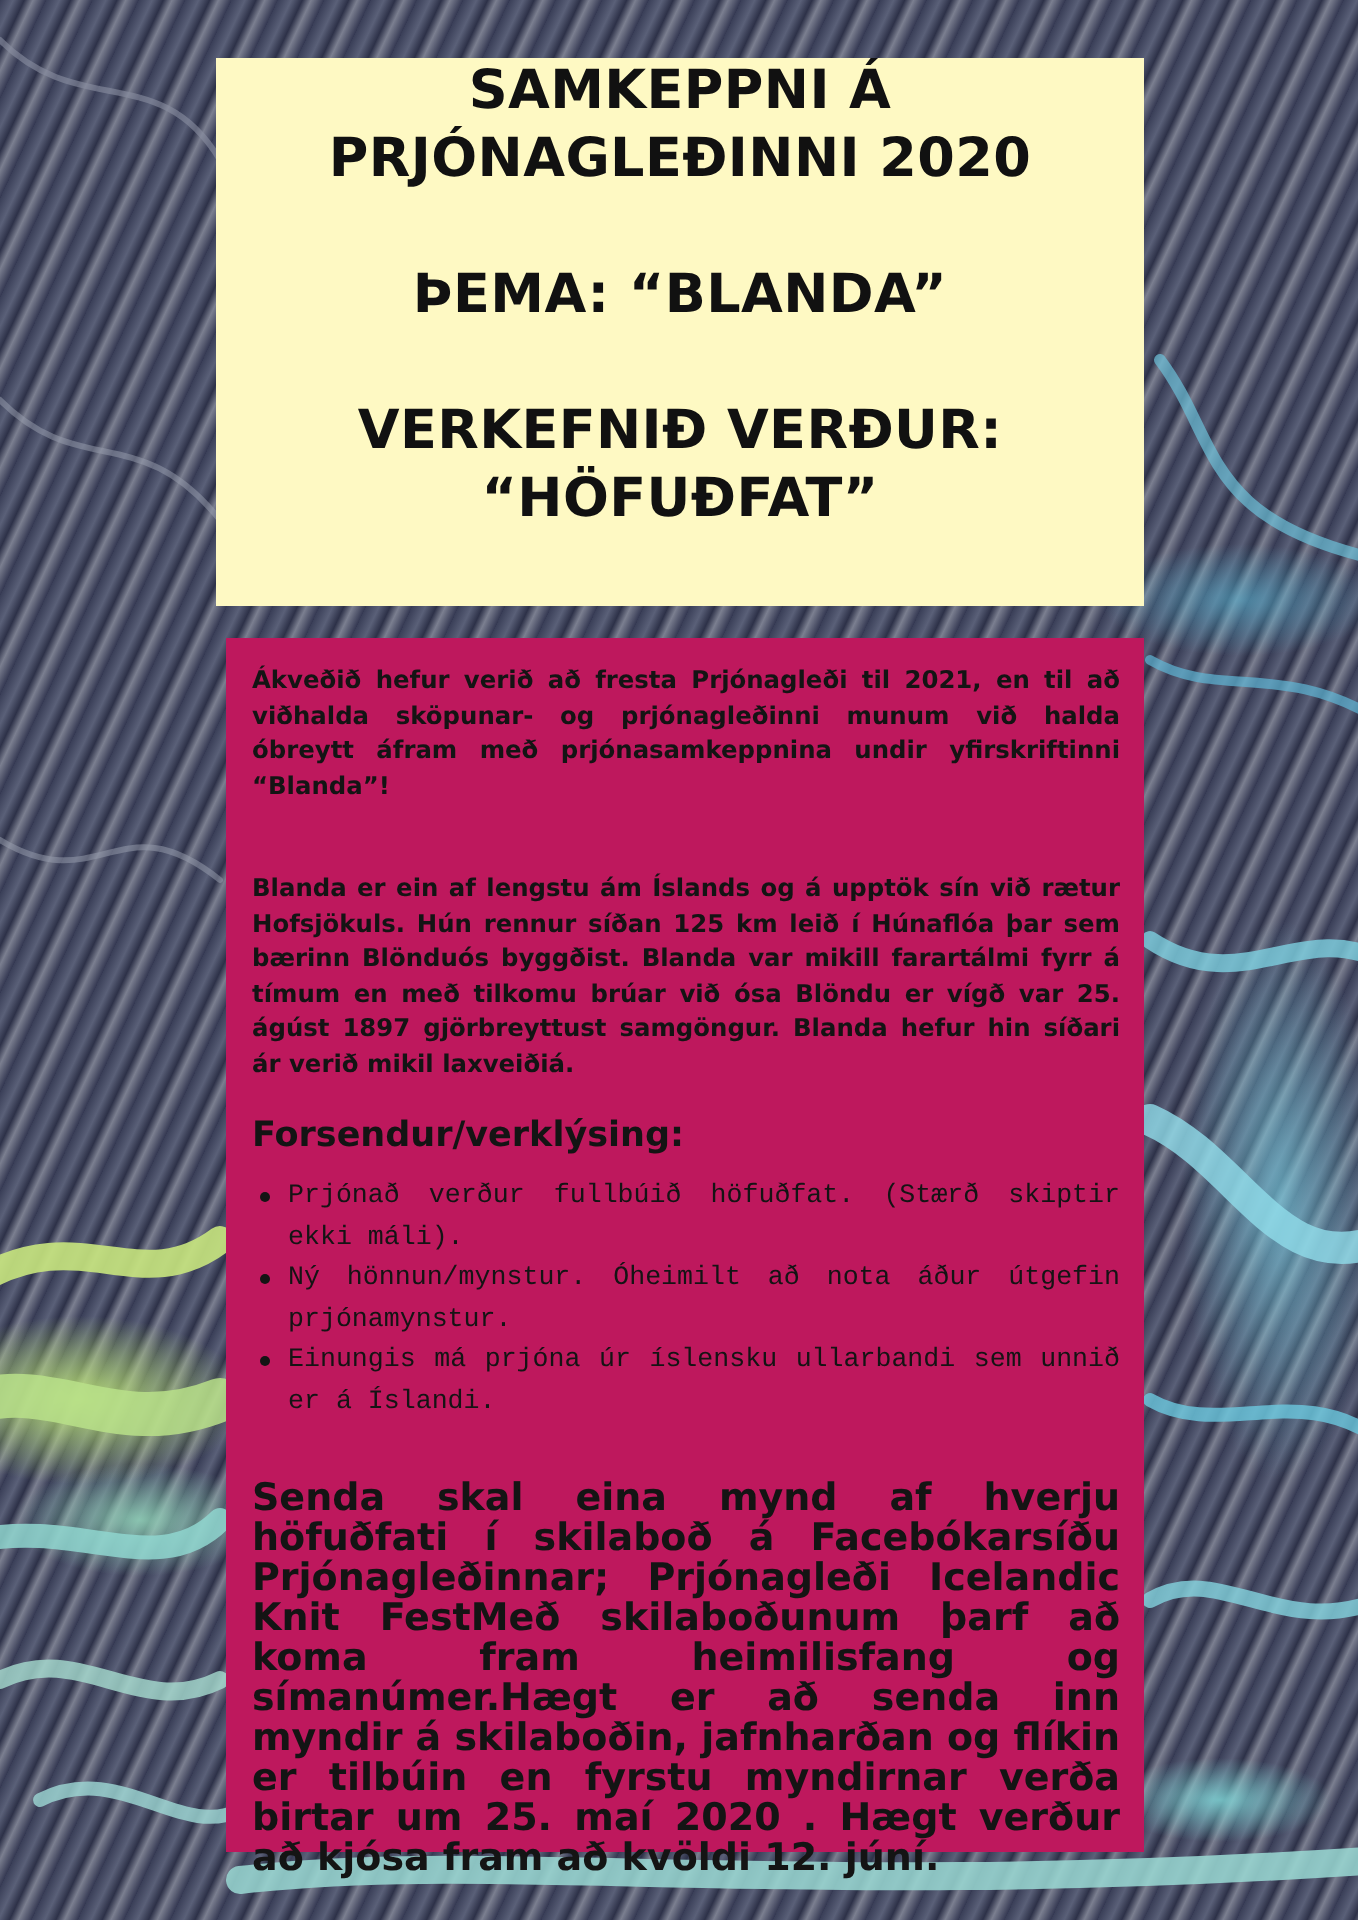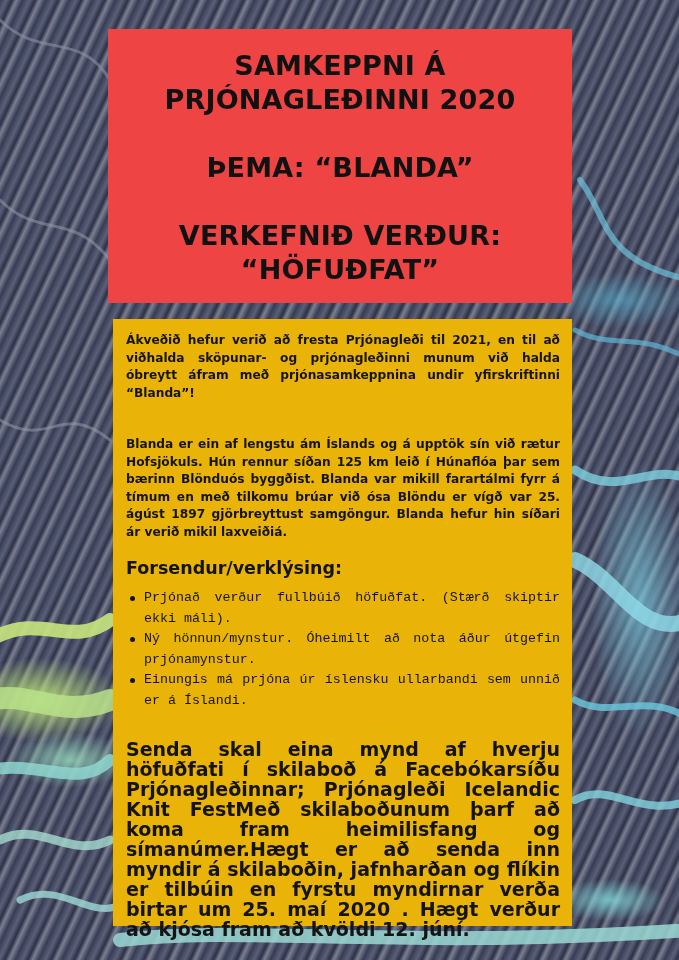--- a/index.html
+++ b/index.html
@@ -14,30 +14,30 @@
         radial-gradient(ellipse 90px 40px at 70px 760px, rgba(150,220,190,0.8), transparent 70%),
         radial-gradient(ellipse 70px 200px at 640px 600px, rgba(120,200,220,0.7), transparent 70%),
         radial-gradient(ellipse 100px 40px at 620px 300px, rgba(90,180,210,0.6), transparent 70%),
         radial-gradient(ellipse 80px 30px at 610px 900px, rgba(130,220,220,0.8), transparent 70%),
         repeating-linear-gradient(115deg, #3a3f58 0px, #5a6078 6px, #2d3148 11px, #7b7f90 15px, #343852 21px),
         #3b3f57;
     }
     .bg svg { position: absolute; inset: 0; }
     .title-box {
       position: absolute; left: 108px; top: 29px; width: 464px; height: 274px;
-      background: #ef4444; text-align: center; color: #111;
+      background: #fef9c3; text-align: center; color: #111;
       font-family: "DejaVu Sans", sans-serif; font-weight: bold;
       font-size: 27px; line-height: 34px; letter-spacing: 0.2px;
-      box-sizing: border-box; padding-top: 20px;
+      box-sizing: border-box; 
     }
     .title-box .line { display: block; white-space: nowrap; }
     .title-box .gap { height: 34px; }
     .body-box {
       position: absolute; left: 113px; top: 319px; width: 459px; height: 607px;
-      background: #eab308; color: #141414; box-sizing: border-box;
+      background: #be185d; color: #141414; box-sizing: border-box;
       padding: 13px 12px 0 13px;
     }
     .para {
       font-family: "DejaVu Sans", sans-serif; font-weight: bold;
       font-size: 12.2px; line-height: 17.5px; text-align: justify; margin: 0;
     }
     .para + .para { margin-top: 34px; }
     .section-heading {
       font-family: "DejaVu Sans", sans-serif; font-weight: bold;
       font-size: 17.5px; text-align: left; margin: 17px 0 10px 0;

